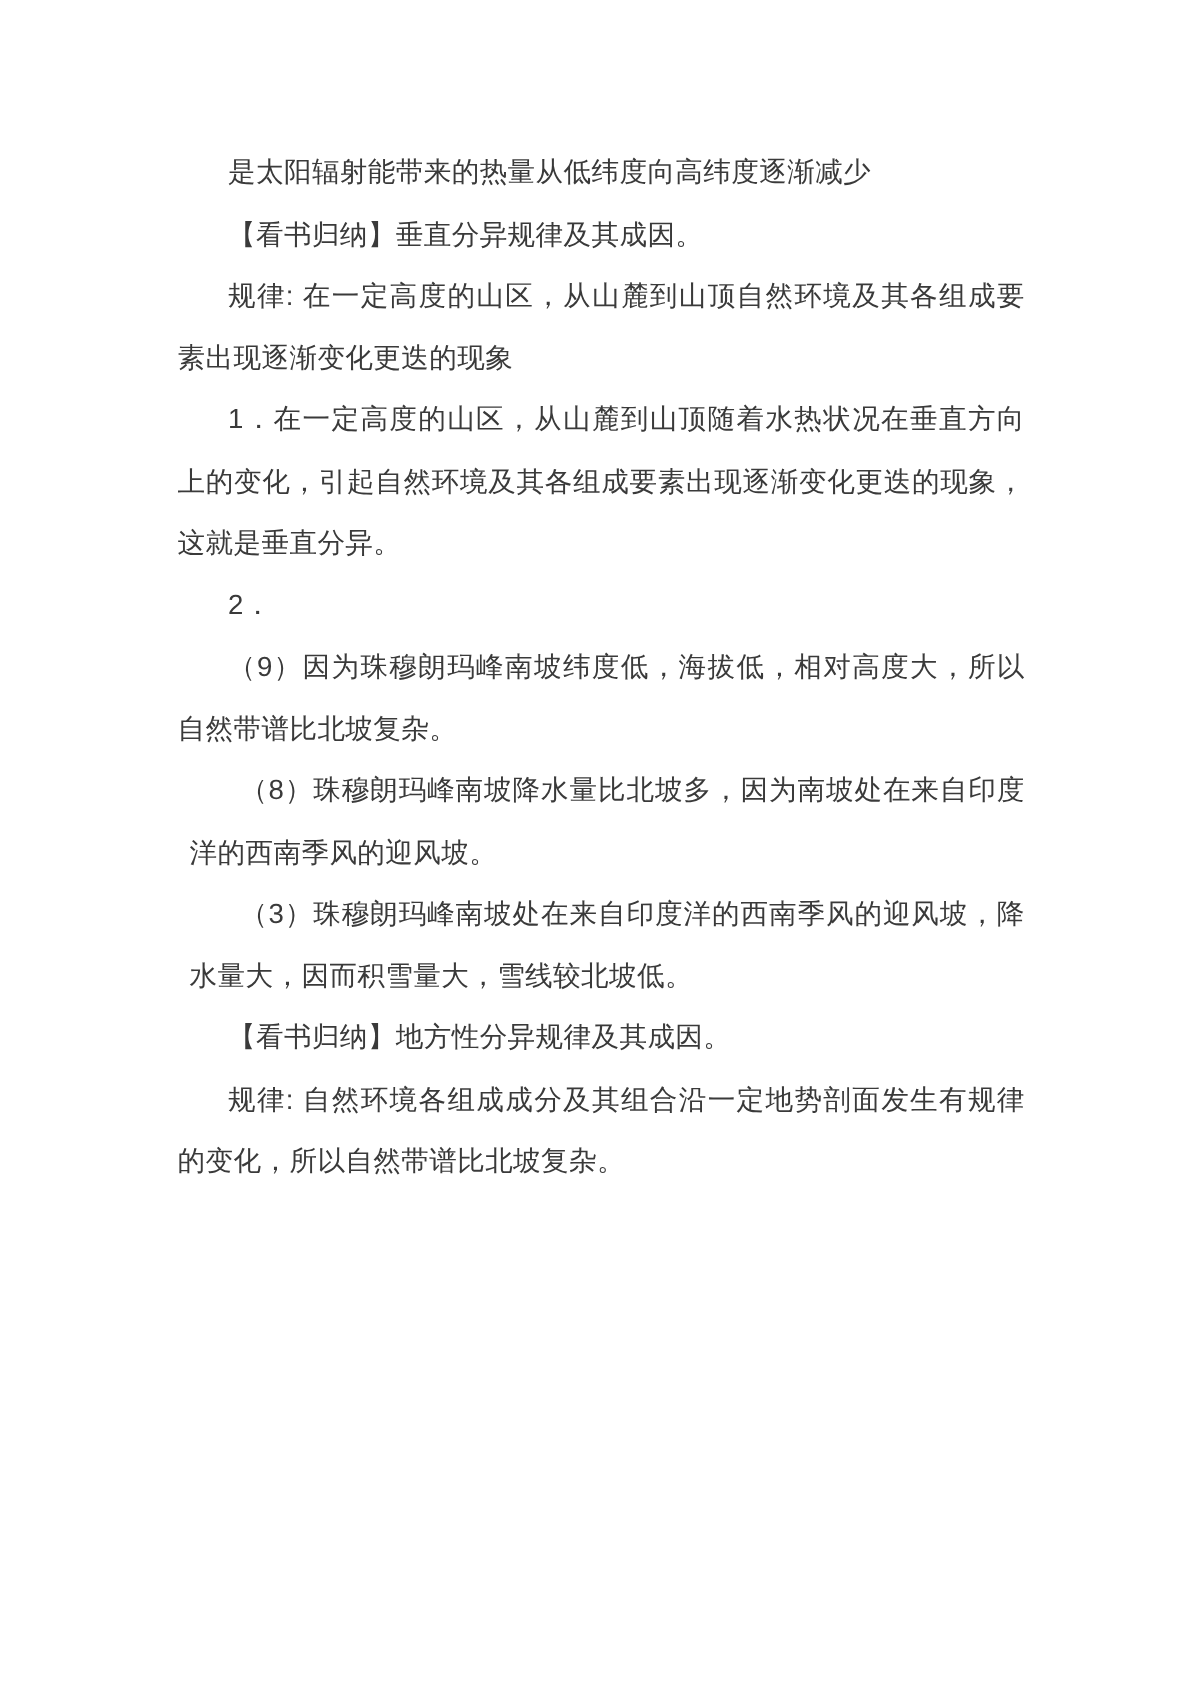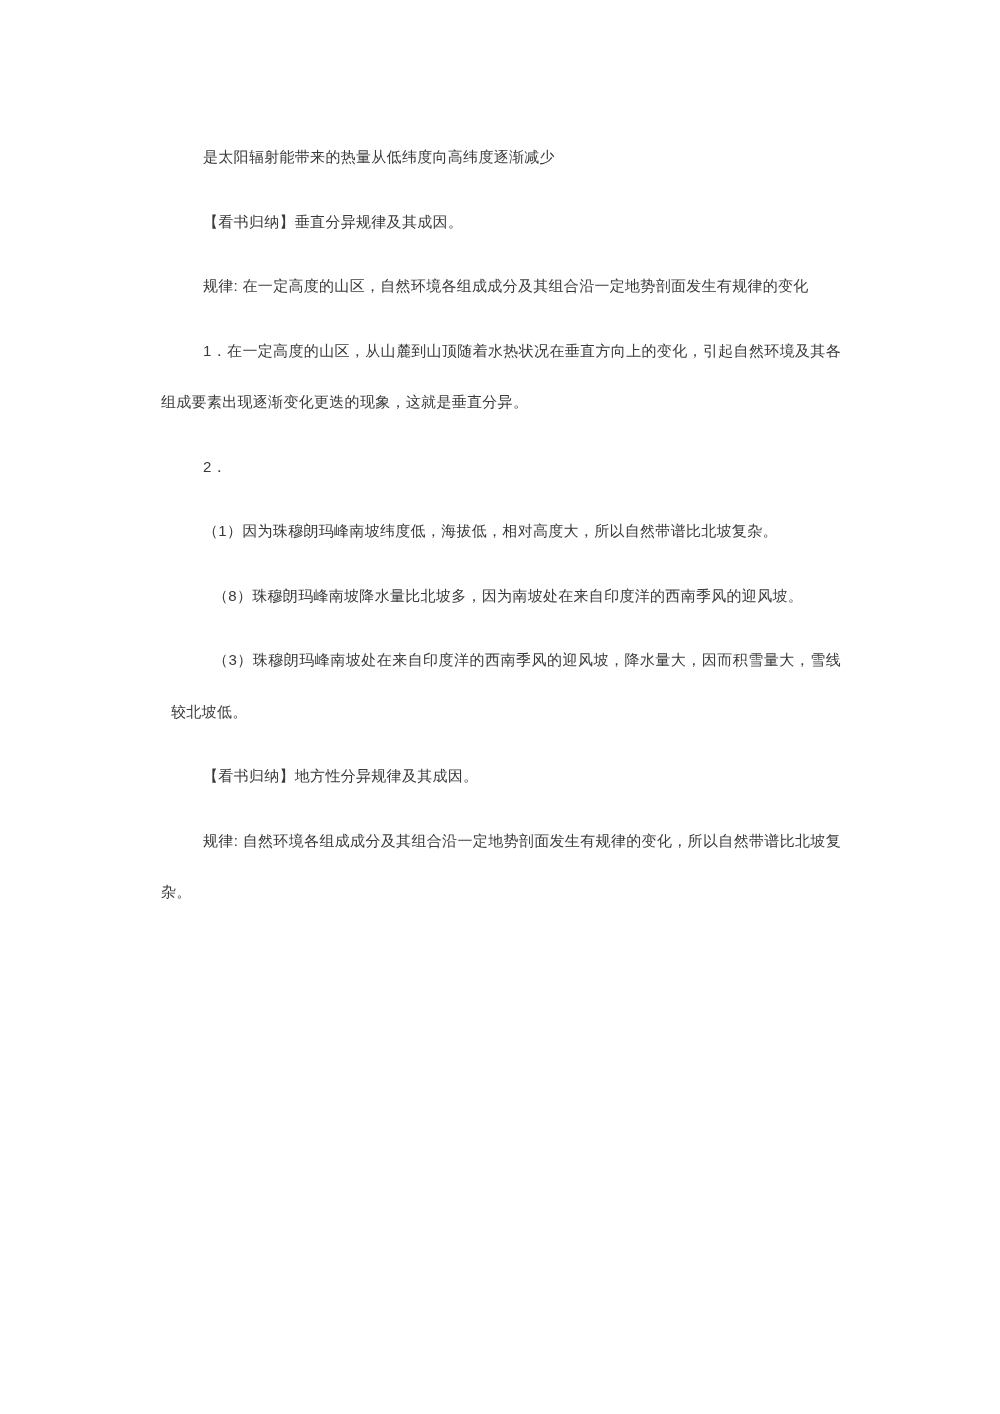--- a/index.html
+++ b/index.html
@@ -24,27 +24,27 @@
 
   .doc-body {
     position: absolute;
     left: 148px;
     top: 118px;
     width: 706px;
   }
 
   .para {
     color: #3a3a3a;
-    font-size: 15px;
+    font-size: 23px;
     line-height: 51.5px;
     letter-spacing: 0.3px;
     text-align: justify;
     text-justify: inter-character;
     word-break: break-all;
-    margin: 13px;
+    margin: 0;
     white-space: pre-wrap;
   }
 
   
   .para.indent-2 {
     text-indent: 42px;
   }
   .para.indent-1 {
     text-indent: 22px;
   }
@@ -62,30 +62,30 @@
 <body>
 
 <div class="page">
   <div class="doc-body">
 
     <p class="para indent-2">是太阳辐射能带来的热量从低纬度向高纬度逐渐减少</p>
 
 
     <p class="para indent-2 lastline-left">【看书归纳】垂直分异规律及其成因。</p>
 
-    <p class="para indent-2">规律: 在一定高度的山区，自然环境各组成成分及其组合沿一定地势剖面发生有规律的变化</p>
+    <p class="para indent-2">规律: 在一定高度的山区，从山麓到山顶自然环境及其各组成要素出现逐渐变化更迭的现象</p>
 
 
 
 
     <p class="para indent-2">1．在一定高度的山区，从山麓到山顶随着水热状况在垂直方向上的变化，引起自然环境及其各组成要素出现逐渐变化更迭的现象，这就是垂直分异。</p>
 
     <p class="para indent-2 lastline-left">2．</p>
 
-    <p class="para indent-2">（1）因为珠穆朗玛峰南坡纬度低，海拔低，相对高度大，所以自然带谱比北坡复杂。</p>
+    <p class="para indent-2">（9）因为珠穆朗玛峰南坡纬度低，海拔低，相对高度大，所以自然带谱比北坡复杂。</p>
 
     <p class="para indent-2 offset-sm">（8）珠穆朗玛峰南坡降水量比北坡多，因为南坡处在来自印度洋的西南季风的迎风坡。</p>
 
     <p class="para indent-2 offset-sm">（3）珠穆朗玛峰南坡处在来自印度洋的西南季风的迎风坡，降水量大，因而积雪量大，雪线较北坡低。</p>
 
     <p class="para indent-2 lastline-left">【看书归纳】地方性分异规律及其成因。</p>
 
     <p class="para indent-2">规律: 自然环境各组成成分及其组合沿一定地势剖面发生有规律的变化，所以自然带谱比北坡复杂。</p>
 
   </div>

